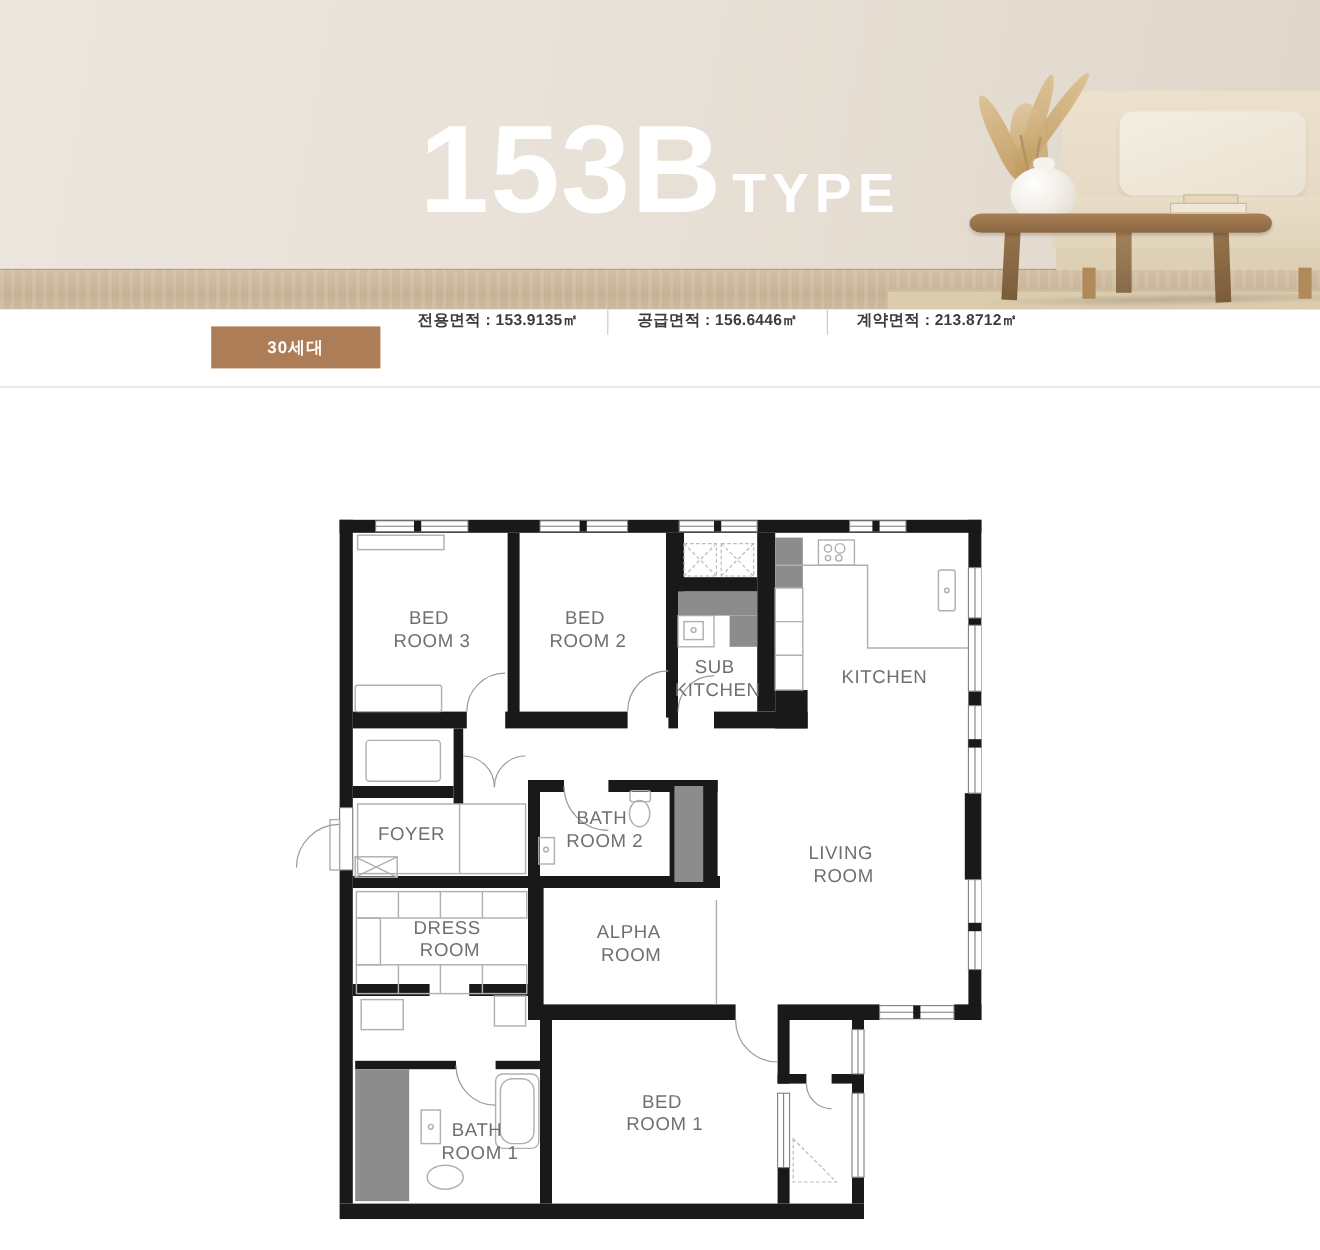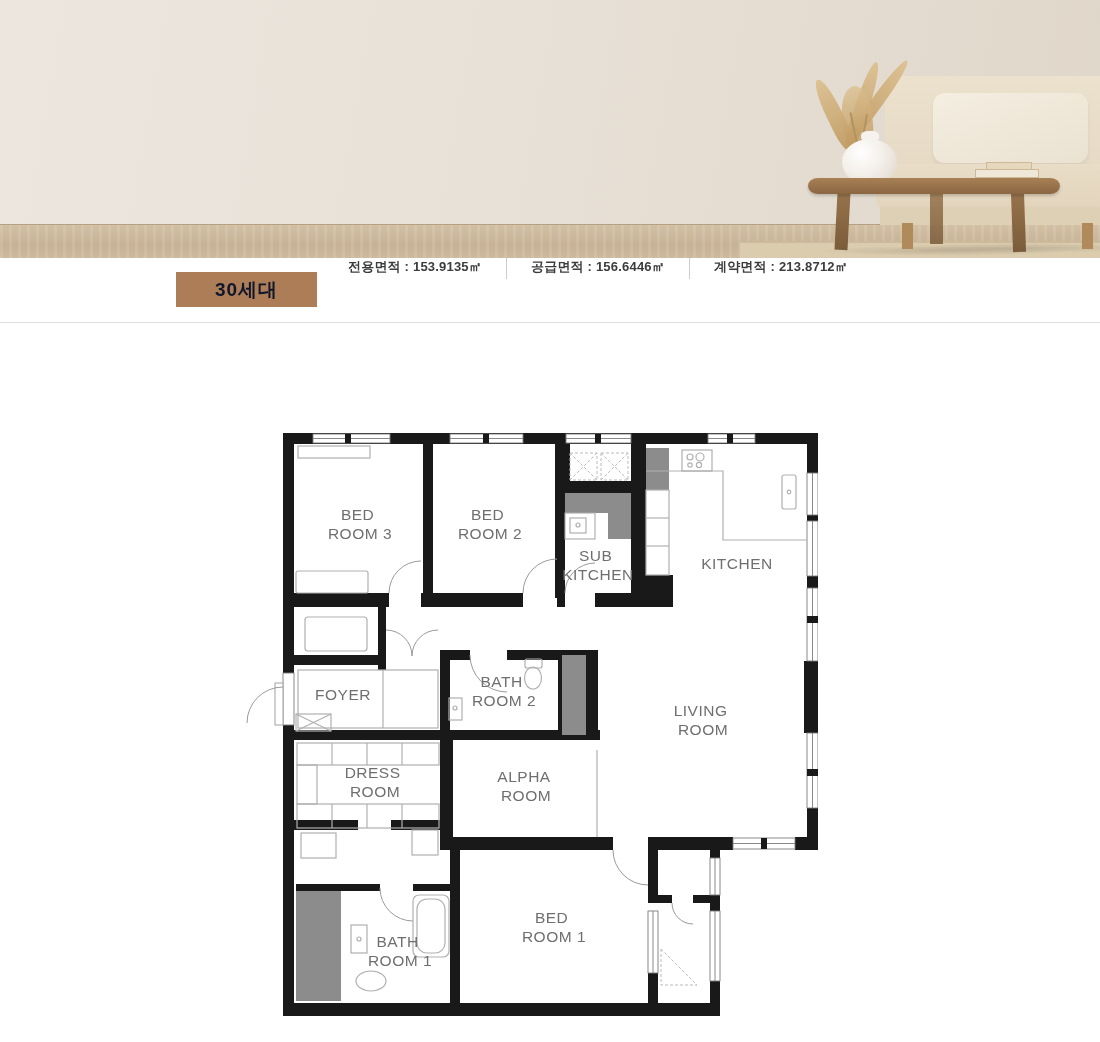--- a/index.html
+++ b/index.html
@@ -43,22 +43,22 @@
   .plant{position:absolute;left:798px;top:52px;width:150px;height:115px;}
   .spray{position:absolute;border-radius:50% 50% 30% 30%;opacity:.92;
     background:linear-gradient(180deg,#dcc090 0%,#c09a61 100%);}
   .stem{position:absolute;width:2px;background:#b2935f;}
   .hero-shadow{position:absolute;height:10px;border-radius:50%;background:radial-gradient(rgba(0,0,0,.12),rgba(0,0,0,0) 70%);}
   .hero-title{position:absolute;left:0;top:90px;width:100%;text-align:center;color:#ffffff;white-space:nowrap;}
   .hero-title .main{font-size:104px;font-weight:bold;letter-spacing:1px;line-height:1;}
   .hero-title .sub{font-size:46px;font-weight:bold;letter-spacing:5px;margin-left:8px;}
   
   .infobar{position:relative;width:1100px;height:64px;background:#fff;border-bottom:1px solid #dddddd;}
-  .badge{position:absolute;left:176px;top:14px;width:141px;height:35px;background:#ad7d57;color:#0f172a;
-    display:flex;align-items:center;justify-content:center;font-size:19px;font-weight:bold;letter-spacing:1px;}
+  .badge{position:absolute;left:176px;top:14px;width:141px;height:35px;background:#ad7d57;color:#ffffff;
+    display:flex;align-items:center;justify-content:center;font-size:14px;font-weight:bold;letter-spacing:1px;}
   .info-items{position:absolute;left:348px;top:0;height:64px;display:flex;gap:24px;
     font-size:13px;font-weight:600;color:#3c3c3c;letter-spacing:.2px;}
   .vdiv{width:1px;height:21px;background:#cccccc;}
   
   .plan{position:absolute;left:243px;top:433px;width:575px;height:583px;}
   .room-label{fill:#6f6f6f;font-size:15.5px;letter-spacing:.5px;text-anchor:middle;
     font-family:"Liberation Sans",sans-serif;}
   .wall{fill:#191919;}
   .duct{fill:#8c8c8c;}
   .win{fill:#ffffff;stroke:#7d7d7d;stroke-width:.9;}
@@ -95,20 +95,23 @@
   <div class="vase-neck"></div>
   <div class="vase"></div>
 
   <div class="table-leg" style="left:836px;transform:rotate(3deg);"></div>
   <div class="table-leg" style="left:930px;opacity:.85;height:52px;"></div>
   <div class="table-leg" style="left:1012px;transform:rotate(-2deg);height:60px;"></div>
   <div class="table-top"></div>
   <div class="book" style="left:975px;top:169px;width:62px;height:7px;"></div>
   <div class="book" style="left:986px;top:162px;width:44px;height:6px;background:#e6d8bd;"></div>
 
+  <div class="hero-title">
+    <span class="main">153B</span><span class="sub">TYPE</span>
+  </div>
 </div>
 
 <div class="infobar">
   <div class="badge">30세대</div>
   <div class="info-items">
     <span>전용면적 : 153.9135㎡</span>
     <span class="vdiv"></span>
     <span>공급면적 :  156.6446㎡</span>
     <span class="vdiv"></span>
     <span>계약면적 : 213.8712㎡</span>

